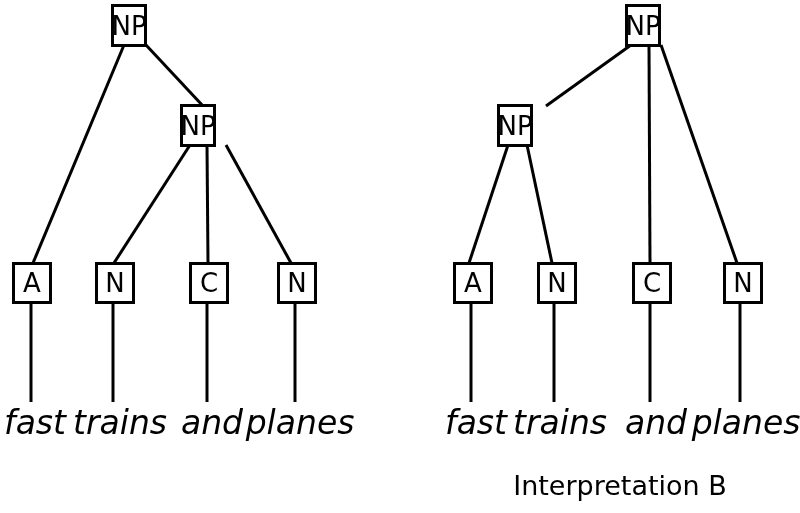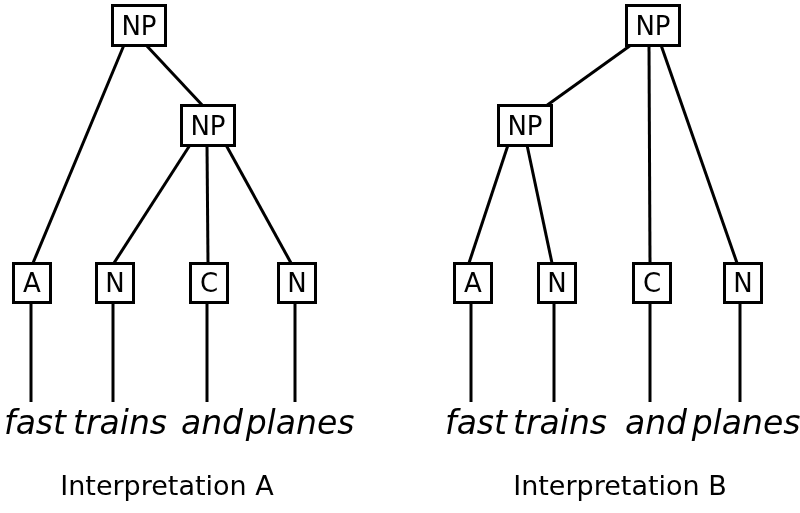--- a/index.html
+++ b/index.html
@@ -37,21 +37,21 @@
     border: 3px solid #000000;
     background: #ffffff;
     display: flex;
     align-items: center;
     justify-content: center;
     font-size: 26px;
     color: #000000;
     line-height: 1;
   }
   .node.phrase {
-    width: 56px;
+    width: 36px;
     height: 43px;
   }
   .node.leaf {
     width: 40px;
     height: 42px;
   }
   .word {
     position: absolute;
     transform: translateX(-50%);
     font-style: italic;
@@ -102,21 +102,20 @@
   <div class="node leaf" style="left:12px;  top:262px;">A</div>
   <div class="node leaf" style="left:95px;  top:262px;">N</div>
   <div class="node leaf" style="left:189px; top:262px;">C</div>
   <div class="node leaf" style="left:277px; top:262px;">N</div>
 
   <div class="word" style="left:35px;  top:406px;">fast</div>
   <div class="word" style="left:120px; top:406px;">trains</div>
   <div class="word" style="left:212px; top:406px;">and</div>
   <div class="word" style="left:300px; top:406px;">planes</div>
 
-  <div class="caption" style="left:167px; top:472px;">Interpretation A</div>
 
   <div class="node phrase" style="left:625px; top:4px;">NP</div>
   <div class="node phrase" style="left:497px; top:104px;">NP</div>
   <div class="node leaf" style="left:453px; top:262px;">A</div>
   <div class="node leaf" style="left:537px; top:262px;">N</div>
   <div class="node leaf" style="left:632px; top:262px;">C</div>
   <div class="node leaf" style="left:723px; top:262px;">N</div>
 
   <div class="word" style="left:476px; top:406px;">fast</div>
   <div class="word" style="left:560px; top:406px;">trains</div>

